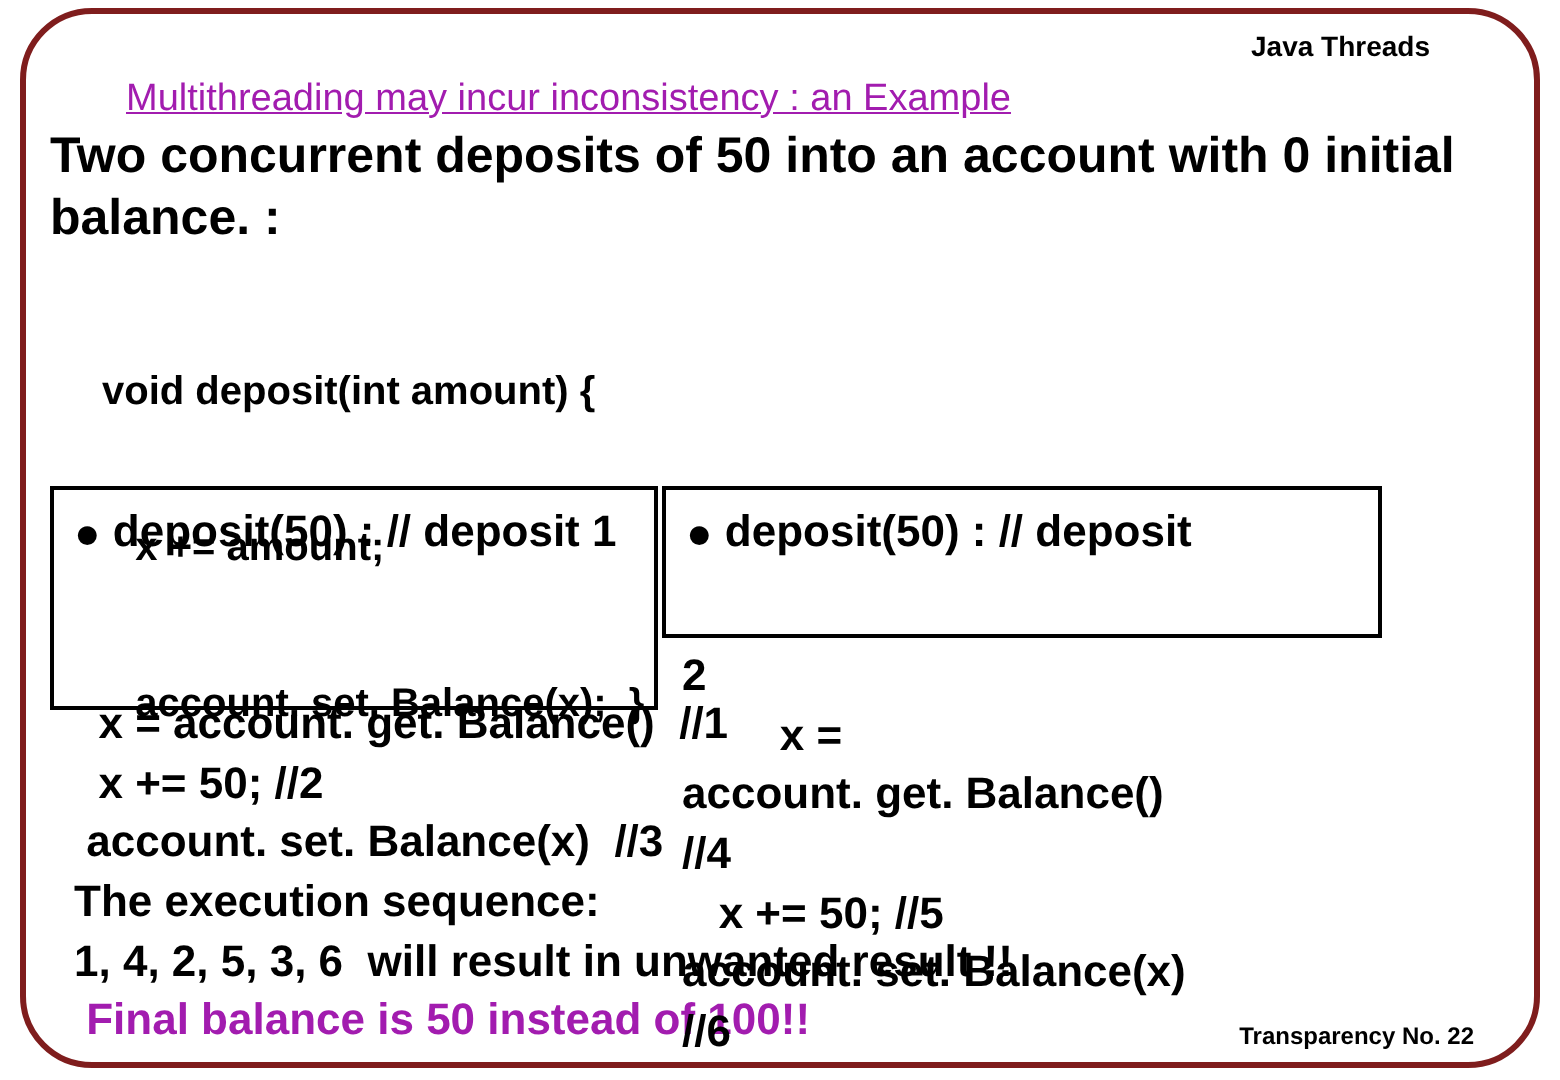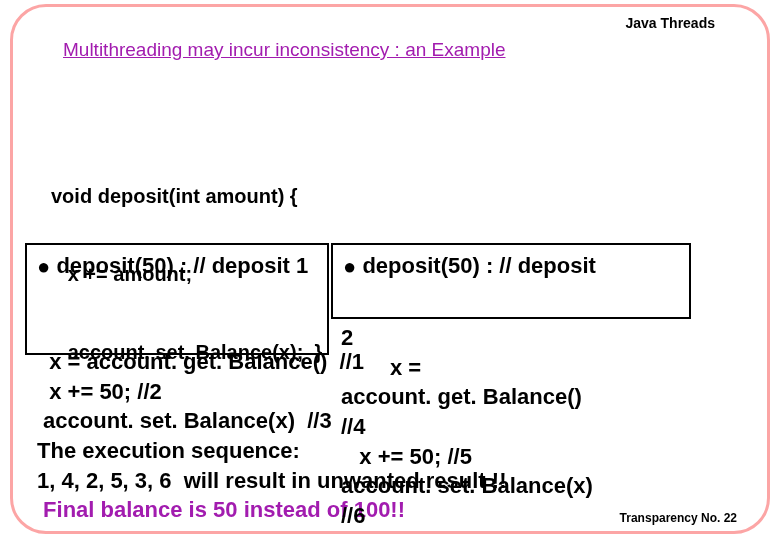--- a/index.html
+++ b/index.html
@@ -14,21 +14,21 @@
       font-family: Arial, Helvetica, sans-serif;
       position: relative;
       overflow: hidden;
     }
     .slide {
       position: absolute;
       top: 4px;
       left: 10px;
       width: 760px;
       height: 530px;
-      border: 3px solid #fca5a5;
+      border: 3px solid #7f1d1d;
       border-radius: 36px;
     }
     .topic-label {
       position: absolute;
       top: 8px;
       right: 52px;
       font-weight: bold;
       font-size: 14px;
     }
     .heading {
@@ -118,20 +118,21 @@
   </style>
 </head>
 <body>
 
 <div class="slide">
 
   <div class="topic-label">Java Threads</div>
 
   <div class="heading">Multithreading  may incur inconsistency : an Example</div>
 
+  <div class="intro">Two concurrent deposits of 50 into an account with 0 initial balance. :</div>
 
   <div class="code">
     <div>void deposit(int amount) {</div>
     <div>   x += amount;</div>
     <div>   account. set. Balance(x);  }</div>
   </div>
 
   <div class="box box1">
     <span class="bullet">●</span>
     <span>deposit(50) :  // deposit 1</span>

